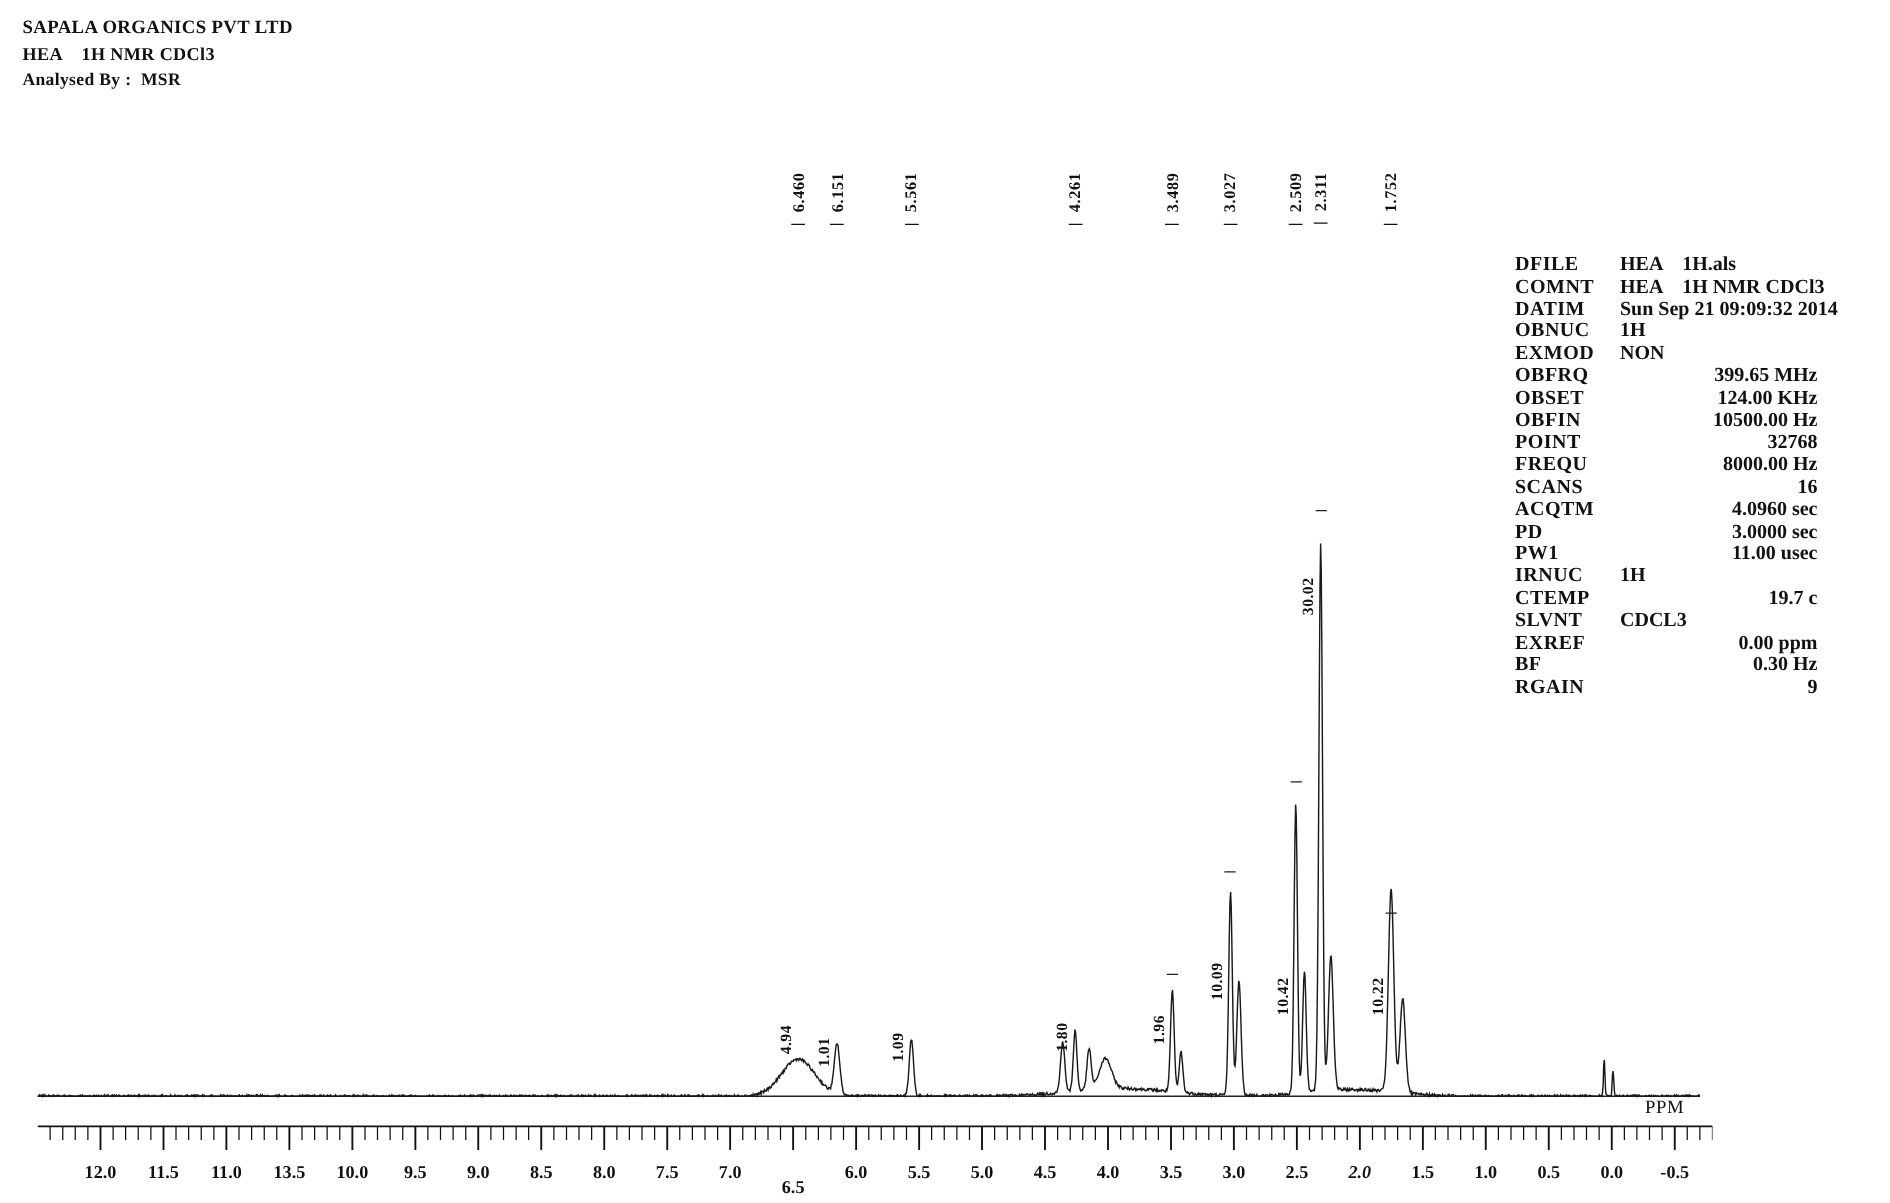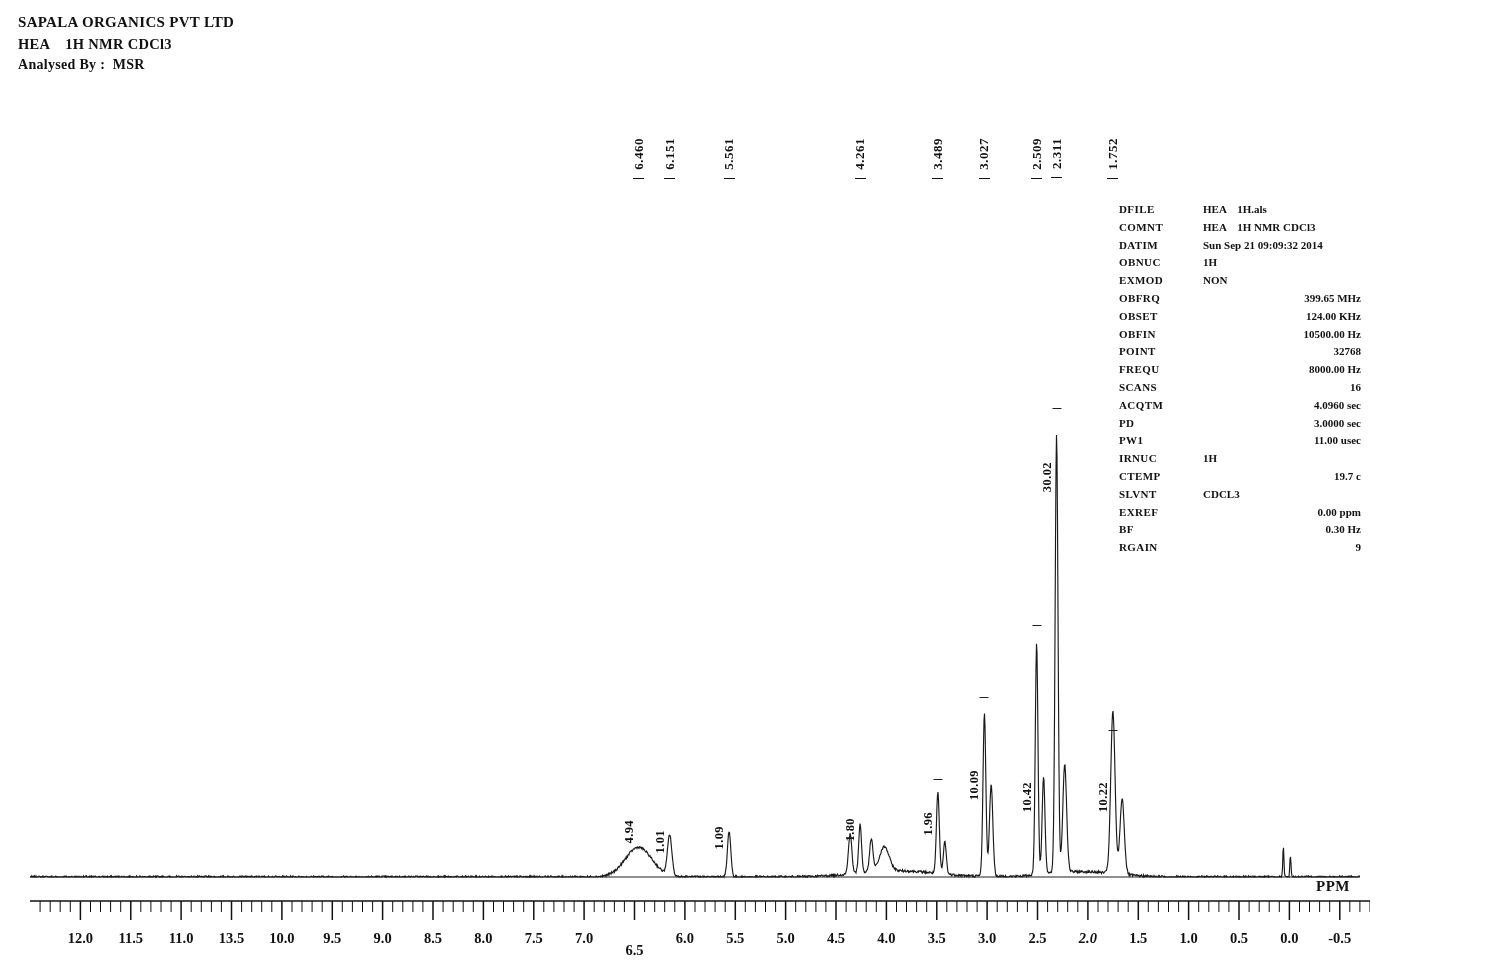--- a/index.html
+++ b/index.html
@@ -84,23 +84,23 @@
   .mini-tick {
     position: absolute;
     width: 9px;
     border-top: 1.4px solid #222;
     transform: translateX(-50%);
   }
 
   
   .params {
     position: absolute;
-    left: 1119px;
+    left: 1212px;
     top: 202px;
-    font-size: 11px;
+    font-size: 16px;
     font-weight: bold;
     line-height: 1.305;
     font-family: "Liberation Serif", serif;
     white-space: pre;
   }
   .params .row {
     display: block;
     height: 17.8px;
   }
   .params .k {
@@ -126,21 +126,21 @@
     width: 1330px;
     height: 585px;
   }
   .plot svg { display: block; }
 
   .ppm-label {
     position: absolute;
     left: 1316px;
     top: 878px;
     font-size: 15px;
-    font-weight: bold;
+    font-weight: normal;
     letter-spacing: 0.5px;
   }
 
   
   .axis {
     position: absolute;
     left: 30px;
     top: 900px;
     width: 1340px;
     height: 52px;

